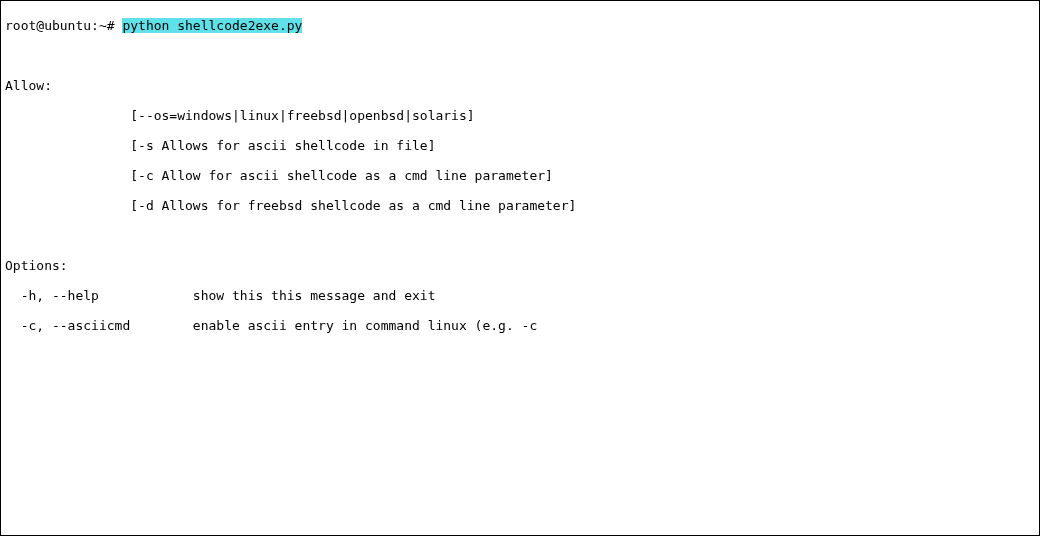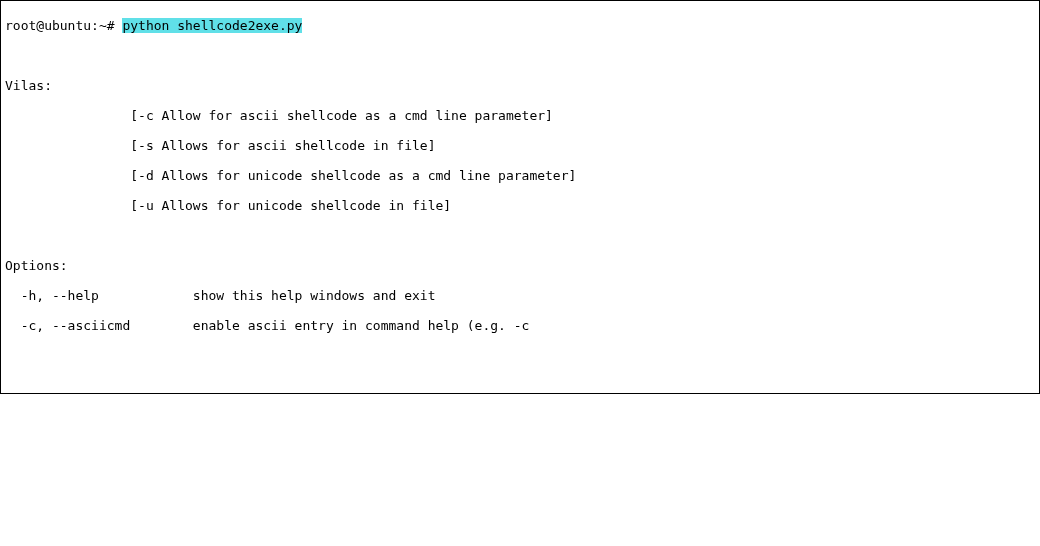--- a/index.html
+++ b/index.html
@@ -10,46 +10,46 @@
     background: #ffffff;
     font-family: "DejaVu Sans Mono", "Consolas", "Courier New", monospace;
     font-size: 13px;
     line-height: 15px;
     color: #000000;
     overflow: hidden;
   }
   .terminal {
     box-sizing: border-box;
     width: 1040px;
-    height: 394px;
+    height: 536px;
     border: 1px solid #000;
     padding: 2px 4px;
     white-space: pre;
   }
   .hl {
     background: #60e0e8;
     color: #000;
   }
   .line { display: block; }
 </style>
 </head>
 <body>
 
 <div class="terminal">
 <span class="line"><span>root@ubuntu:~# </span><span class="hl">python shellcode2exe.py</span></span>
 <span class="line"> </span>
-<span class="line">Vilas:</span>
+<span class="line">Allow:</span>
+<span class="line">                [--os=windows|linux|freebsd|openbsd|solaris]</span>
+<span class="line">                [-s Allows for ascii shellcode in file]</span>
 <span class="line">                [-c Allow for ascii shellcode as a cmd line parameter]</span>
-<span class="line">                [-s Allows for ascii shellcode in file]</span>
-<span class="line">                [-d Allows for unicode shellcode as a cmd line parameter]</span>
-<span class="line">                [-u Allows for unicode shellcode in file]</span>
+<span class="line">                [-d Allows for freebsd shellcode as a cmd line parameter]</span>
 <span class="line"> </span>
 <span class="line">Options:</span>
-<span class="line">  -h, --help            show this help windows and exit</span>
-<span class="line">  -c, --asciicmd        enable ascii entry in command help (e.g. -c</span>
+<span class="line">  -h, --help            show this this message and exit</span>
+<span class="line">  -c, --asciicmd        enable ascii entry in command linux (e.g. -c</span>
 
 
 
 
 
 
 
 
 
 

